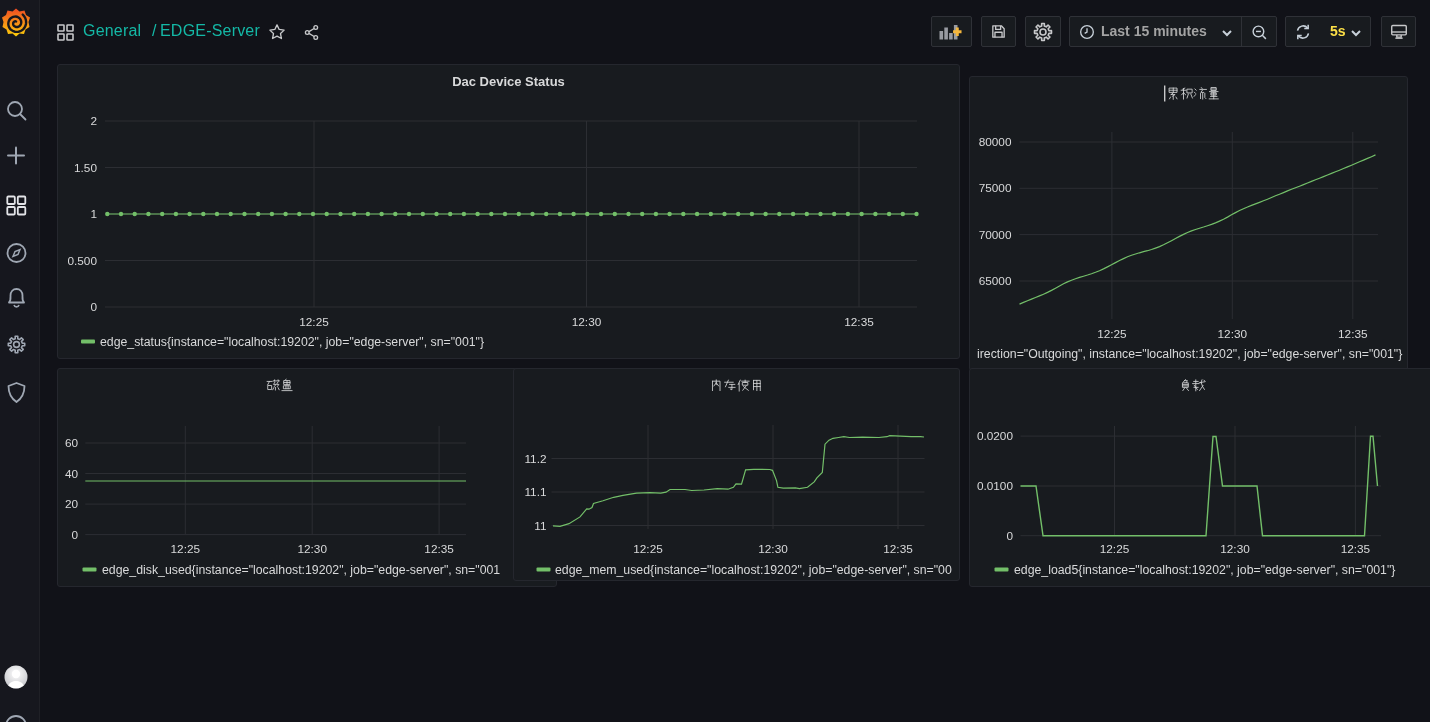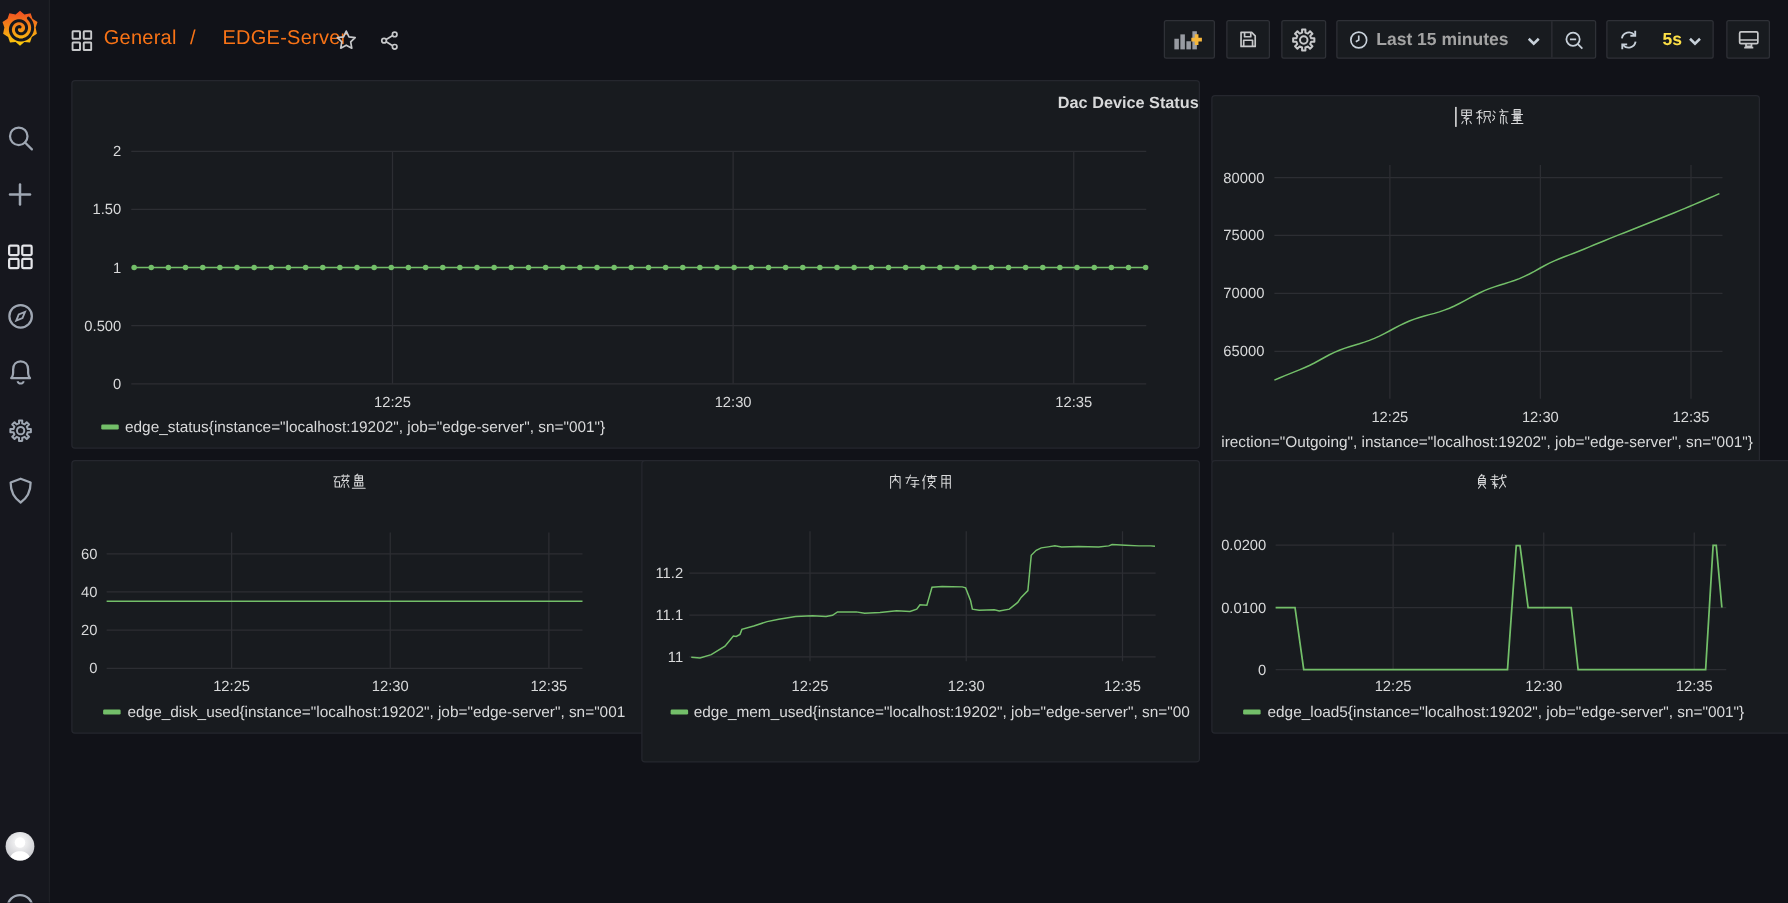--- a/index.html
+++ b/index.html
@@ -1,21 +1,21 @@
 <!DOCTYPE html>
 <html><head><meta charset="utf-8"><style>
 * { margin:0; padding:0; box-sizing:border-box; }
 html,body { width:1430px; height:722px; background:#111218; overflow:hidden;
   font-family:"Liberation Sans", sans-serif; }
 #sidebar { position:absolute; left:0; top:0; width:40px; height:722px; background:#16171e; border-right:1px solid #1f2026; }
 #navgrid { position:absolute; left:57px; top:24px; }
-.crumb { position:absolute; top:22px; font-size:16px; color:#f97316; letter-spacing:0.2px; }
+.crumb { position:absolute; top:22px; font-size:16px; color:#14b8a6; letter-spacing:0.2px; }
 .panel { position:absolute; background:#181b1f; border:1px solid #25272e; border-radius:3px; }
 .panel svg.chart { position:absolute; left:-1px; top:-1px; }
-.ptitle { position:absolute; left:0; right:0; top:9px; text-align:right; font-size:13px; font-weight:700; color:#d8d9da; z-index:2; }
+.ptitle { position:absolute; left:0; right:0; top:9px; text-align:center; font-size:13px; font-weight:700; color:#d8d9da; z-index:2; }
 .ptitlecjk { position:absolute; left:-1px; top:8px; z-index:2; }
 .tbtn { position:absolute; top:16px; height:31px; background:#181b1f; border:1px solid #2f3137; border-radius:2px; display:flex; align-items:center; justify-content:center; }
 .tbtn svg { display:block; }
 #timebtn { position:absolute; left:1069px; top:16px; width:208px; height:31px; background:#181b1f; border:1px solid #2f3137; border-radius:2px; }
 #timebtn .divider { position:absolute; left:171px; top:0; width:1px; height:29px; background:#2f3137; }
 #timetext { position:absolute; left:31px; top:6px; font-size:14px; font-weight:700; color:#a3a3a3; }
 #refbtn { position:absolute; left:1285px; top:16px; width:86px; height:31px; background:#181b1f; border:1px solid #2f3137; border-radius:2px; }
 #fivesec { position:absolute; left:44px; top:6px; font-size:14px; font-weight:700; color:#fde047; }
 </style></head><body>
 <div id="sidebar">
@@ -85,21 +85,21 @@
 </div>
 
 <svg id="navgrid" width="17" height="17" viewBox="0 0 17 17" stroke="#c7c8ca" stroke-width="1.6" fill="none">
   <rect x="1" y="1" width="6" height="6" rx="0.5"></rect>
     <rect x="10" y="1" width="6" height="6" rx="0.5"></rect>
   <rect x="1" y="10" width="6" height="6" rx="0.5"></rect>
     <rect x="10" y="10" width="6" height="6" rx="0.5"></rect>
 </svg>
 <div class="crumb" style="left:83px">General</div>
 <div class="crumb" style="left:152px">/</div>
-<div class="crumb" style="left:178px">EDGE-Server</div>
+<div class="crumb" style="left:160px">EDGE-Server</div>
 <svg style="position:absolute;left:268px;top:23px" width="18" height="18" viewBox="0 0 24 24" fill="none" stroke="#c7c8ca" stroke-width="1.8" stroke-linejoin="round">
   <path d="M12 2.5 L14.9 8.6 21.5 9.5 16.7 14.1 17.9 20.7 12 17.5 6.1 20.7 7.3 14.1 2.5 9.5 9.1 8.6 Z"></path>
 </svg>
 <svg style="position:absolute;left:303px;top:24px" width="17" height="17" viewBox="0 0 24 24" fill="none" stroke="#c7c8ca" stroke-width="1.9">
   <circle cx="18" cy="5" r="2.6"></circle>
     <circle cx="6" cy="12" r="2.6"></circle>
     <circle cx="18" cy="19" r="2.6"></circle>
   <line x1="8.4" y1="10.7" x2="15.7" y2="6.3"></line>
     <line x1="8.4" y1="13.3" x2="15.7" y2="17.7"></line>
 </svg>
@@ -304,21 +304,21 @@
       <text x="21" y="140.1" font-size="11.8" fill="#d8d9da" text-anchor="end">20</text>
       <text x="21" y="170.6" font-size="11.8" fill="#d8d9da" text-anchor="end">0</text>
       <text x="128.3" y="185" font-size="11.8" fill="#d8d9da" text-anchor="middle">12:25</text>
       <text x="255.2" y="185" font-size="11.8" fill="#d8d9da" text-anchor="middle">12:30</text>
       <text x="382.1" y="185" font-size="11.8" fill="#d8d9da" text-anchor="middle">12:35</text>
       <line x1="28.3" x2="409" y1="113" y2="113" stroke="#73bf69" stroke-width="1.2"></line>
       <rect x="25.5" y="199.5" width="14" height="4" rx="1" fill="#73bf69"></rect>
       <text x="45" y="205.5" font-size="12.3" fill="#d8d9da">edge_disk_used{instance="localhost:19202", job="edge-server", sn="001</text>
     </svg>
 </div>
-<div class="panel" style="left:513px;top:368px;width:447px;height:242px">
+<div class="panel" style="left:513px;top:368px;width:447px;height:213px">
 <div class="ptitlecjk"><svg width="447" height="20">
         <g transform="translate(196.5,2.0) scale(0.1350)">
           <path d="M22,16 V86 M22,16 H78 V86 M50,6 V42 M50,28 L32,52 M50,28 L68,52" fill="none" stroke="#d8d9da" stroke-width="6.2" stroke-linecap="round" stroke-linejoin="round"></path>
         </g>
         <g transform="translate(210.0,2.0) scale(0.1350)">
           <path d="M12,24 H76 M40,8 L18,58 M48,40 H88 M66,40 V80 L54,74 M42,62 H90" fill="none" stroke="#d8d9da" stroke-width="6.2" stroke-linecap="round" stroke-linejoin="round"></path>
         </g>
         <g transform="translate(223.5,2.0) scale(0.1350)">
           <path d="M28,8 L12,42 M20,30 V90 M38,16 H94 M46,26 H84 V46 H46 Z M64,8 V26 M72,50 L46,84 M52,56 L88,84" fill="none" stroke="#d8d9da" stroke-width="6.2" stroke-linecap="round" stroke-linejoin="round"></path>
         </g>

